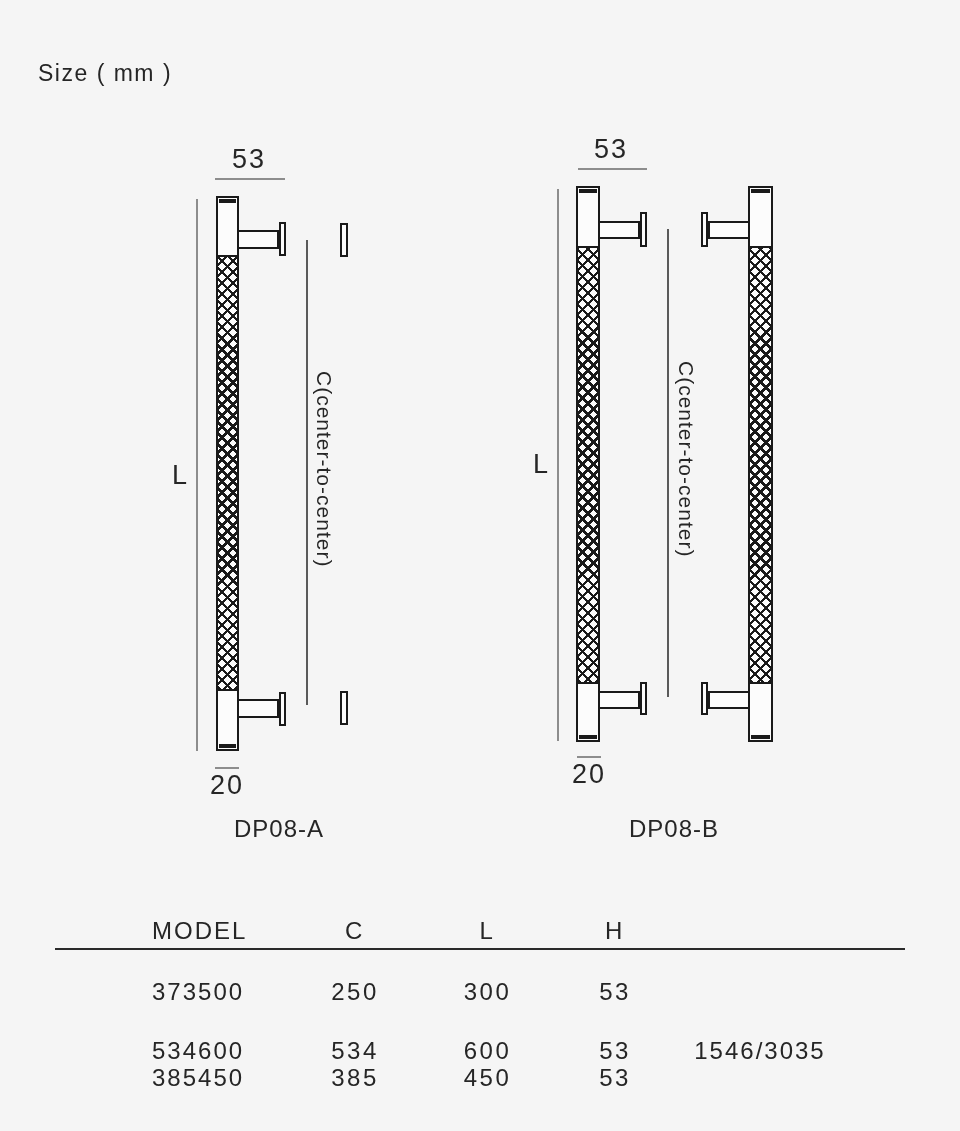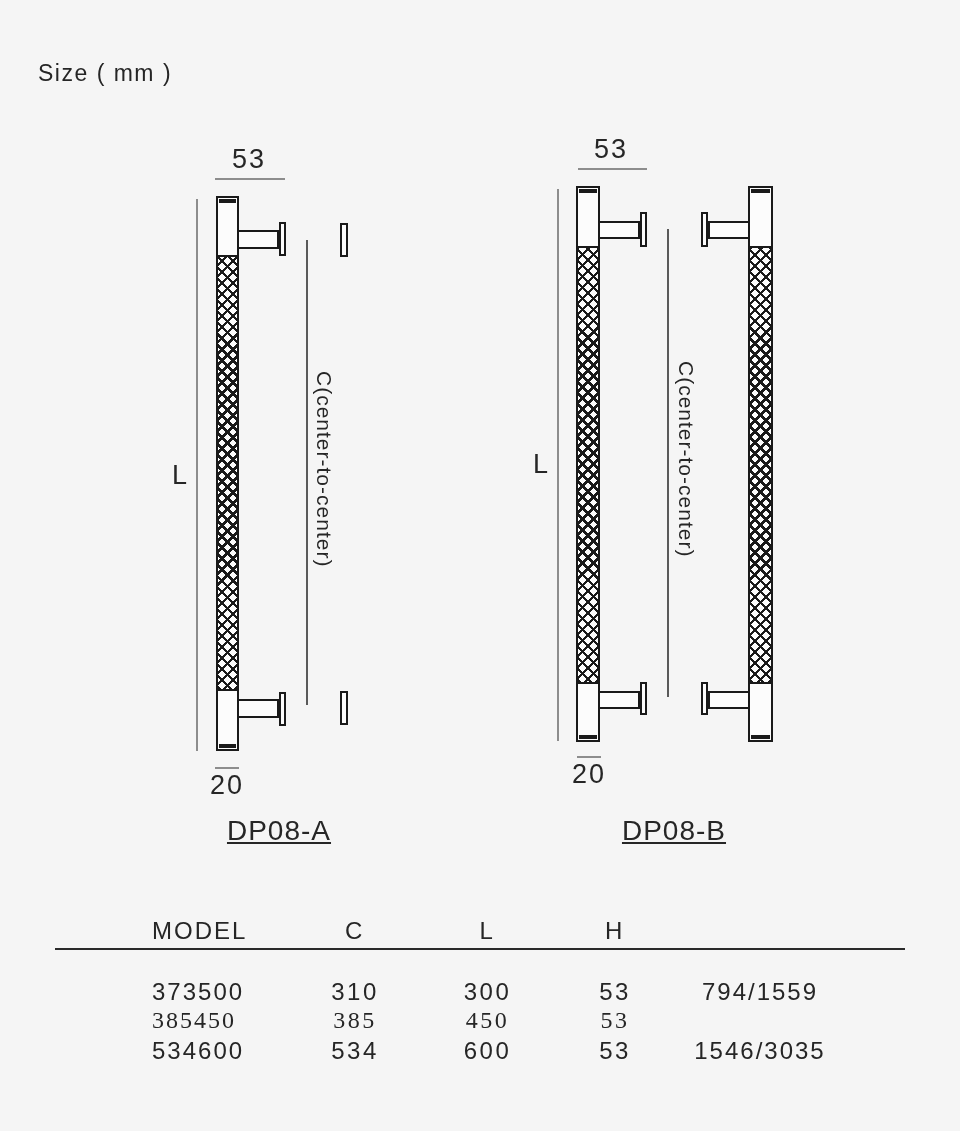--- a/index.html
+++ b/index.html
@@ -29,21 +29,21 @@
   .lip{position:absolute;left:1px;right:1px;height:4px;background:var(--line);}
   .lip-top{top:1px;}
   .lip-bot{bottom:1px;}
   .dimline-h{height:2px;background:var(--dim);}
   .dimline-v{width:2px;background:var(--dim);}
   .cline{width:2px;background:var(--dimdark);}
 
   
   .size-title{font-size:23px;letter-spacing:1.5px;}
   .dimtext{font-size:27px;letter-spacing:2px;}
-  .modeltext{font-size:28px;letter-spacing:1px;text-decoration:underline;}
+  .modeltext{font-size:24px;letter-spacing:1px;}
   .center{text-align:center;}
   .rot{
     transform:rotate(90deg);
     transform-origin:0 0;
     white-space:nowrap;
     font-size:21px;
     letter-spacing:1px;
   }
 
   
@@ -137,26 +137,25 @@
   <div class="t-head" style="top:903px;">
     <span class="col-model">MODEL</span>
     <span class="col-c">C</span>
     <span class="col-l">L</span>
     <span class="col-h">H</span>
   </div>
   <div class="t-rule"></div>
 
   <div class="t-row" style="top:964px;">
     <span class="col-model">373500</span>
-    <span class="col-c">310</span>
+    <span class="col-c">250</span>
     <span class="col-l">300</span>
     <span class="col-h">53</span>
-    <span class="col-w">794/1559</span>
   </div>
-  <div class="t-row" style="top:993px;font-family:Liberation Serif, serif;">
+  <div class="t-row" style="top:1050px;">
     <span class="col-model">385450</span>
     <span class="col-c">385</span>
     <span class="col-l">450</span>
     <span class="col-h">53</span>
   </div>
   <div class="t-row" style="top:1023px;">
     <span class="col-model">534600</span>
     <span class="col-c">534</span>
     <span class="col-l">600</span>
     <span class="col-h">53</span>

